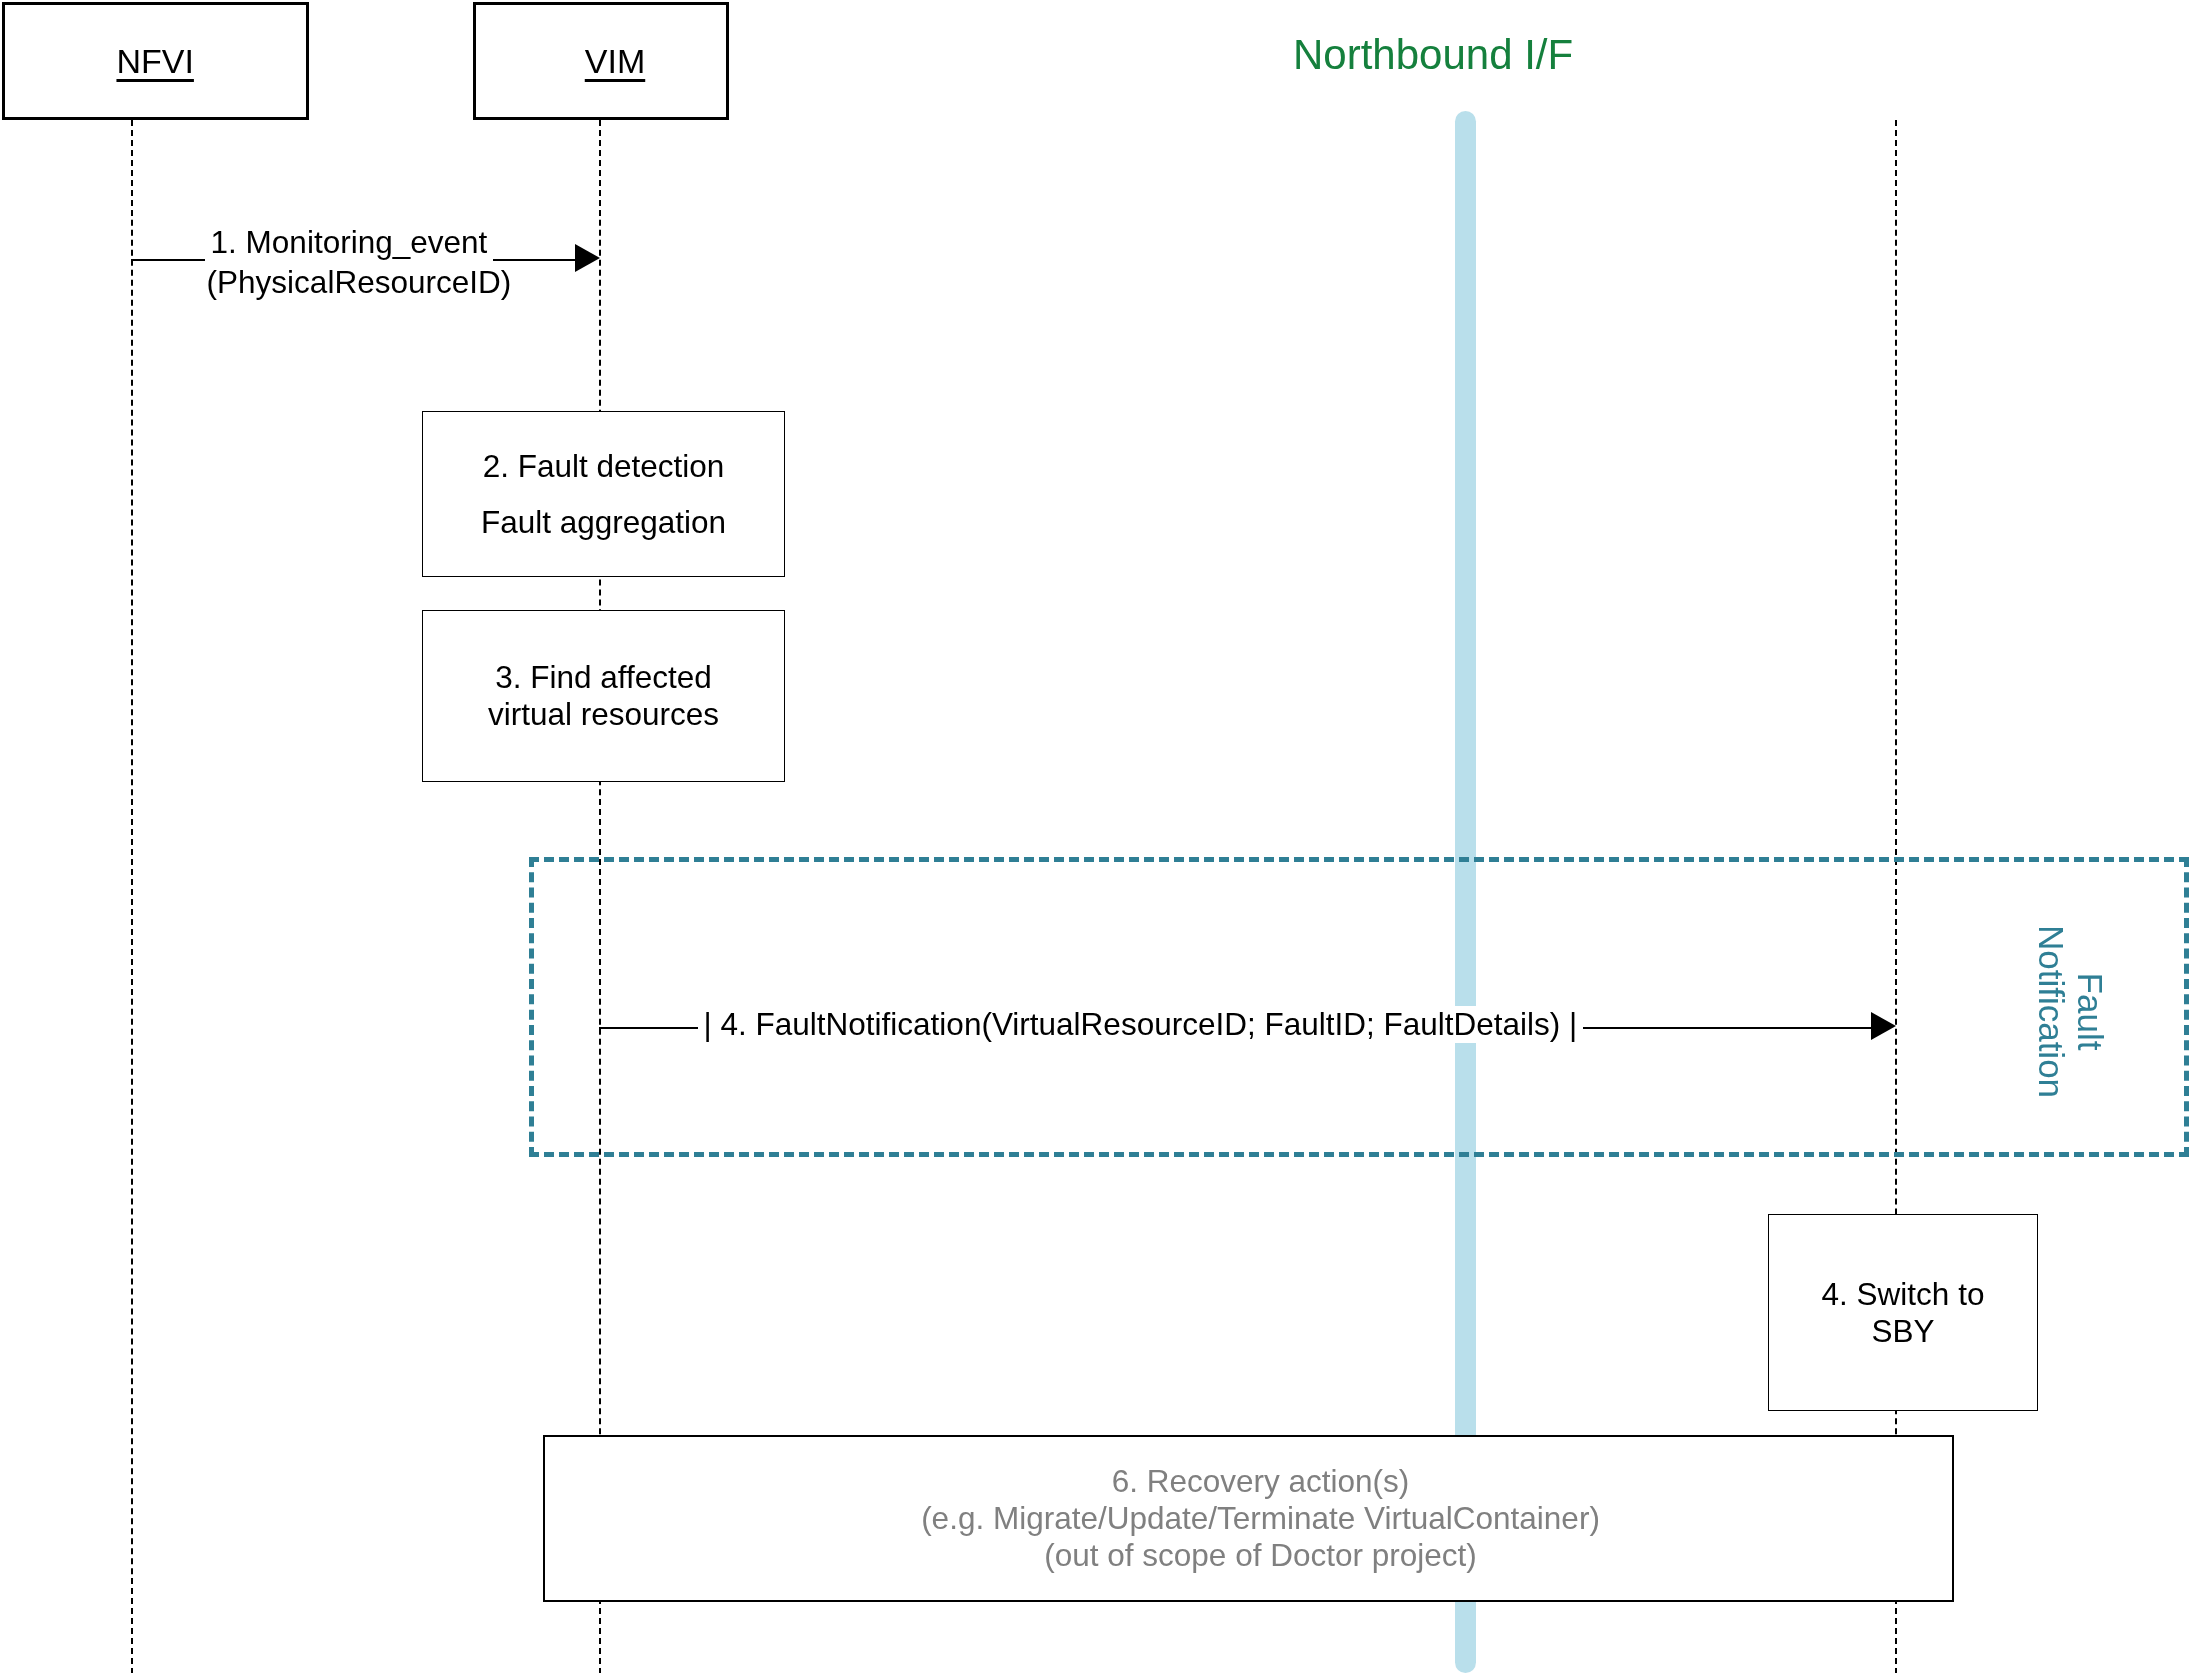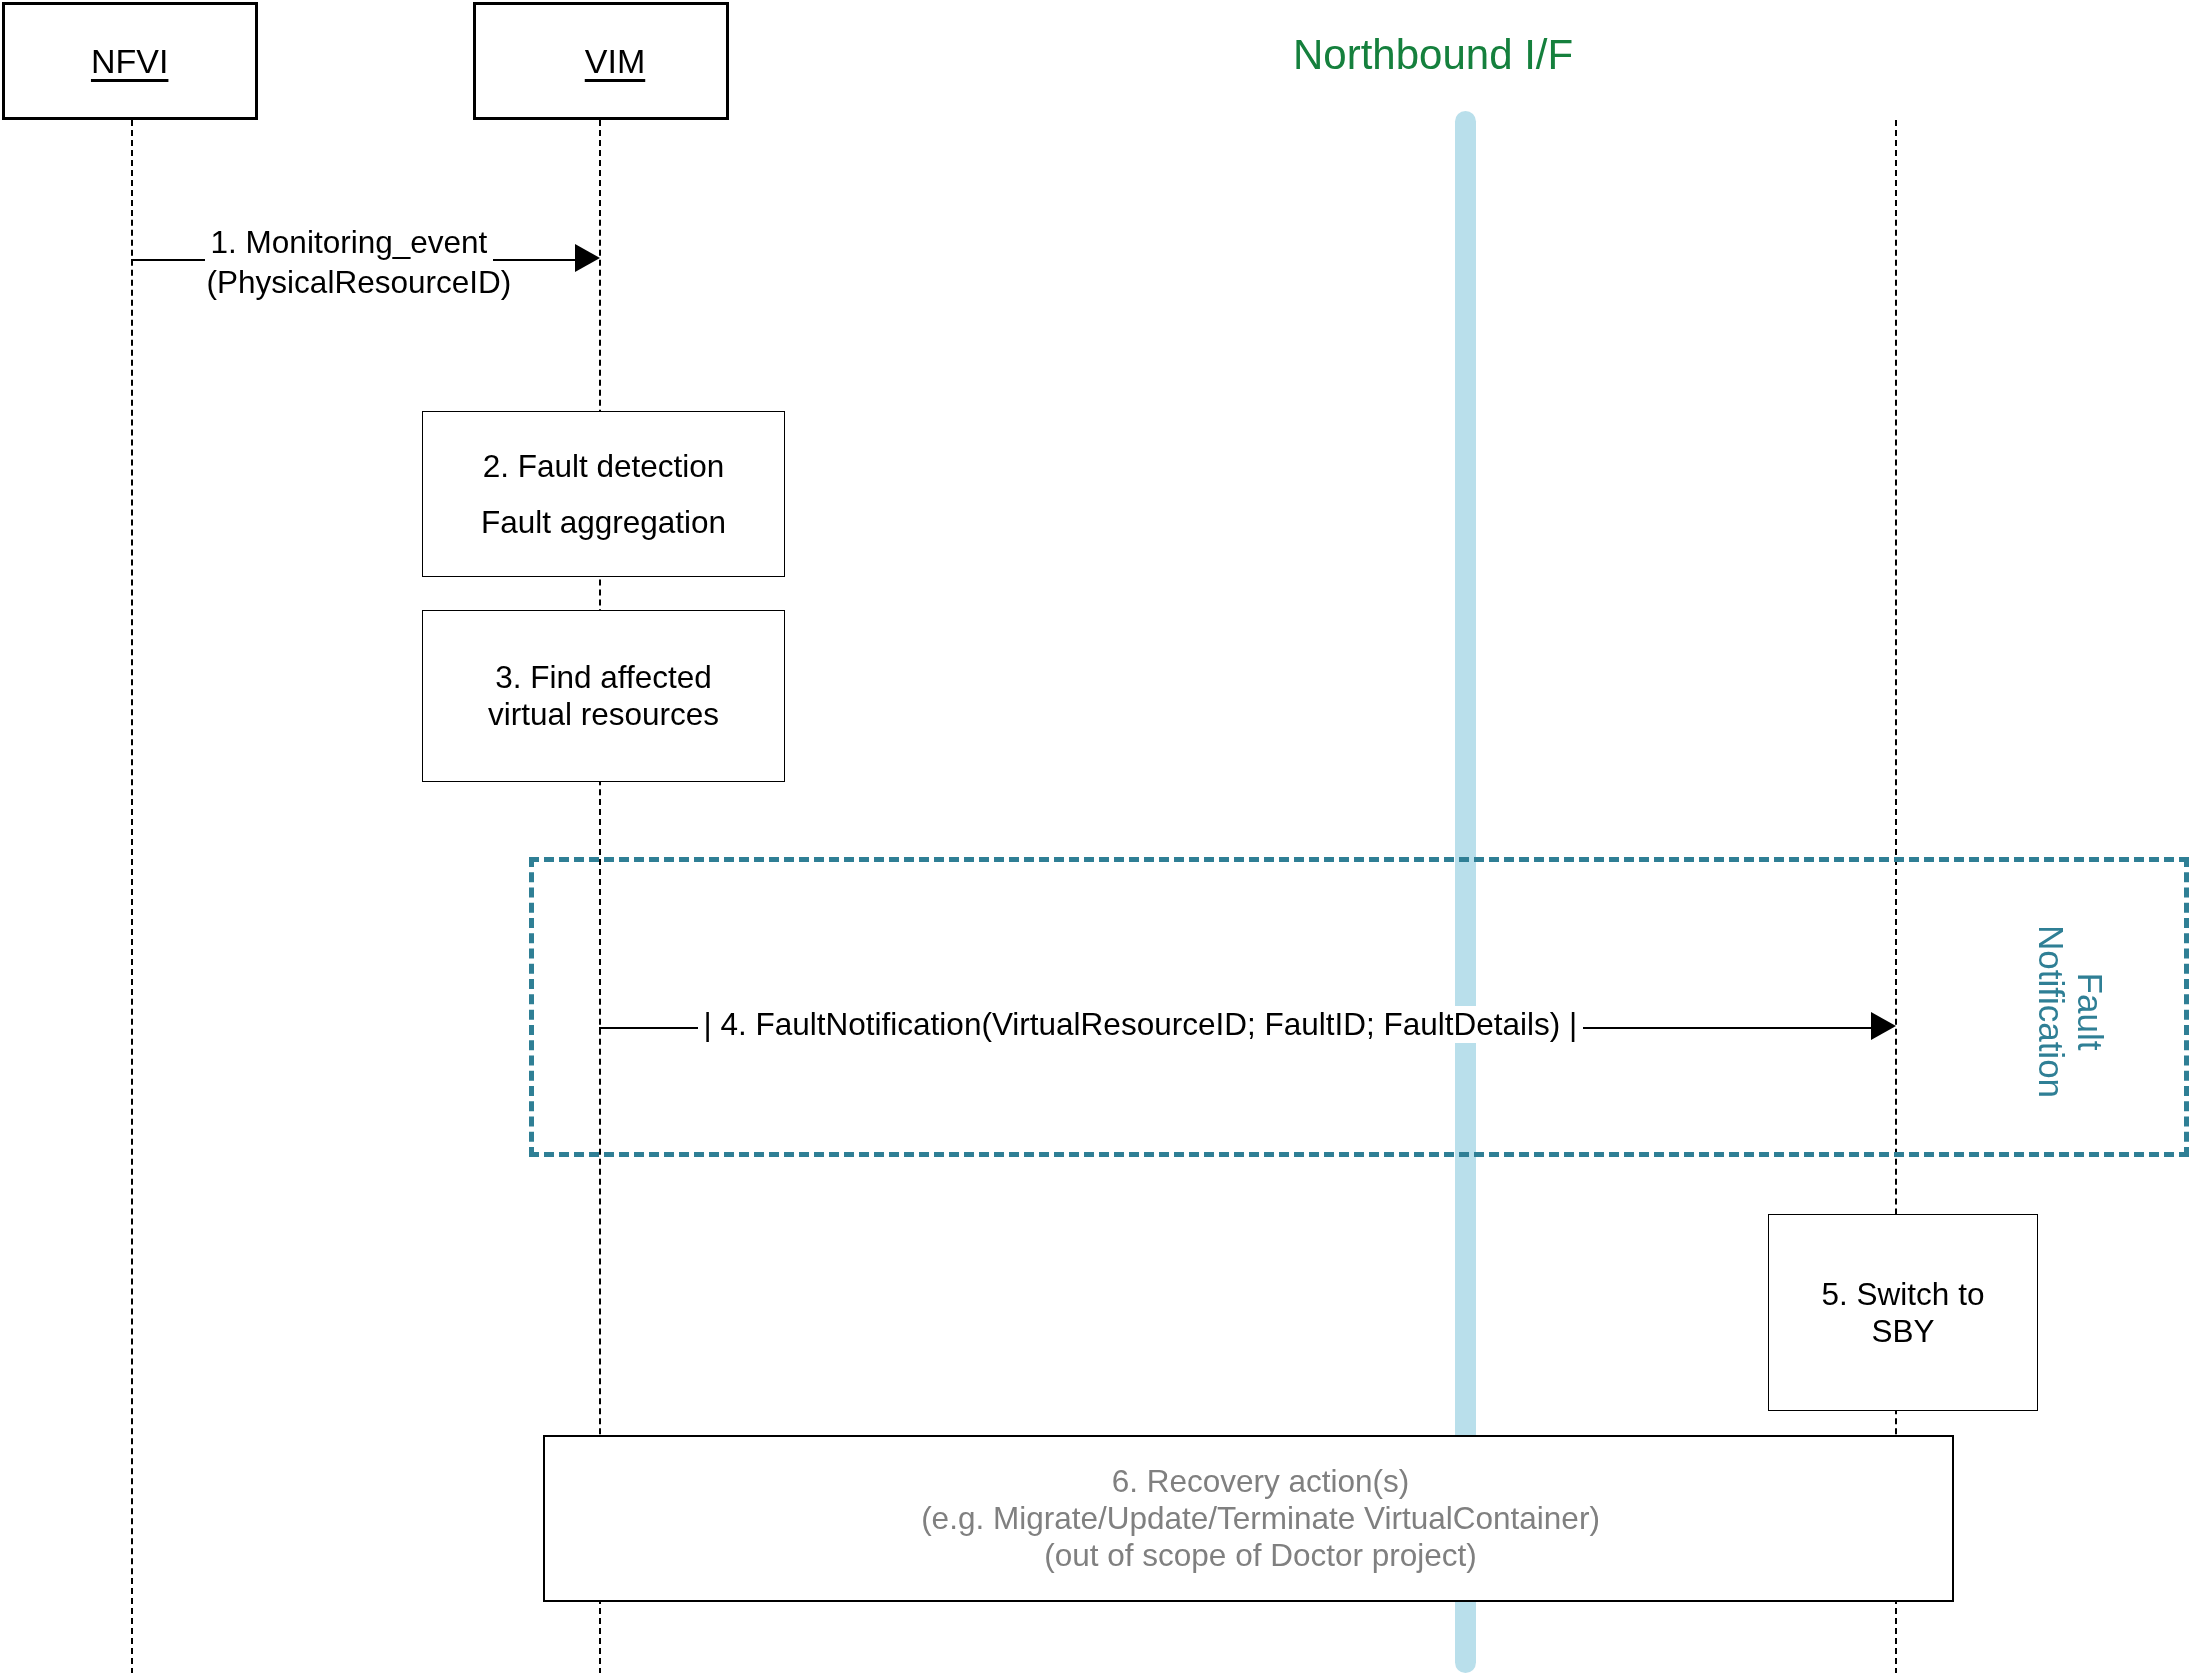--- a/index.html
+++ b/index.html
@@ -131,21 +131,21 @@
 <div id="canvas">
 
   <div class="nb-band" style="left:1455px; top:111px; width:21.4px; height:1562px;"></div>
 
   <div class="nb-title" style="left:1277px; top:34px;">Northbound I/F</div>
 
   <div class="lifeline" style="left:131px; top:120px; height:1554px;"></div>
   <div class="lifeline" style="left:599px; top:120px; height:1554px;"></div>
   <div class="lifeline" style="left:1895px; top:120px; height:1554px;"></div>
 
-  <div class="actor-box" style="left:1.7px; top:1.7px; width:256px; height:118px;">
+  <div class="actor-box" style="left:1.7px; top:1.7px; width:307px; height:118px;">
     <span class="actor-label">NFVI</span>
   </div>
 
   <div class="actor-box" style="left:473px; top:1.7px; width:256px; height:118px;padding-left:28px;">
     <span class="actor-label">VIM</span>
   </div>
 
 
   <div class="msg" style="left:131px; top:259px; width:444px;"></div>
   <div class="arrow-head" style="left:575px; top:244px;"></div>
@@ -167,21 +167,21 @@
   <div class="frag-label" style="left:1924px; top:973px; width:293px;">
     <span>Fault</span><br>
     <span>Notification</span>
   </div>
 
   <div class="msg" style="left:599px; top:1027px; width:1272px;"></div>
   <div class="arrow-head" style="left:1871px; top:1012px;"></div>
   <div class="msg-label" style="left:698px; top:1006px;">| 4. FaultNotification(VirtualResourceID; FaultID; FaultDetails) |</div>
 
   <div class="proc-box" style="left:1768px; top:1214px; width:270px; height:197px;">
-    <span class="line">5. Switch to</span>
+    <span class="line">4. Switch to</span>
     <span class="line">SBY</span>
   </div>
 
   <div class="proc-box gray thick" style="left:543px; top:1435px; width:1411px; height:167px;padding-left:24px;">
     <span class="line">6. Recovery action(s)</span>
     <span class="line">(e.g. Migrate/Update/Terminate VirtualContainer)</span>
     <span class="line">(out of scope of Doctor project)</span>
   </div>
 
 </div>

